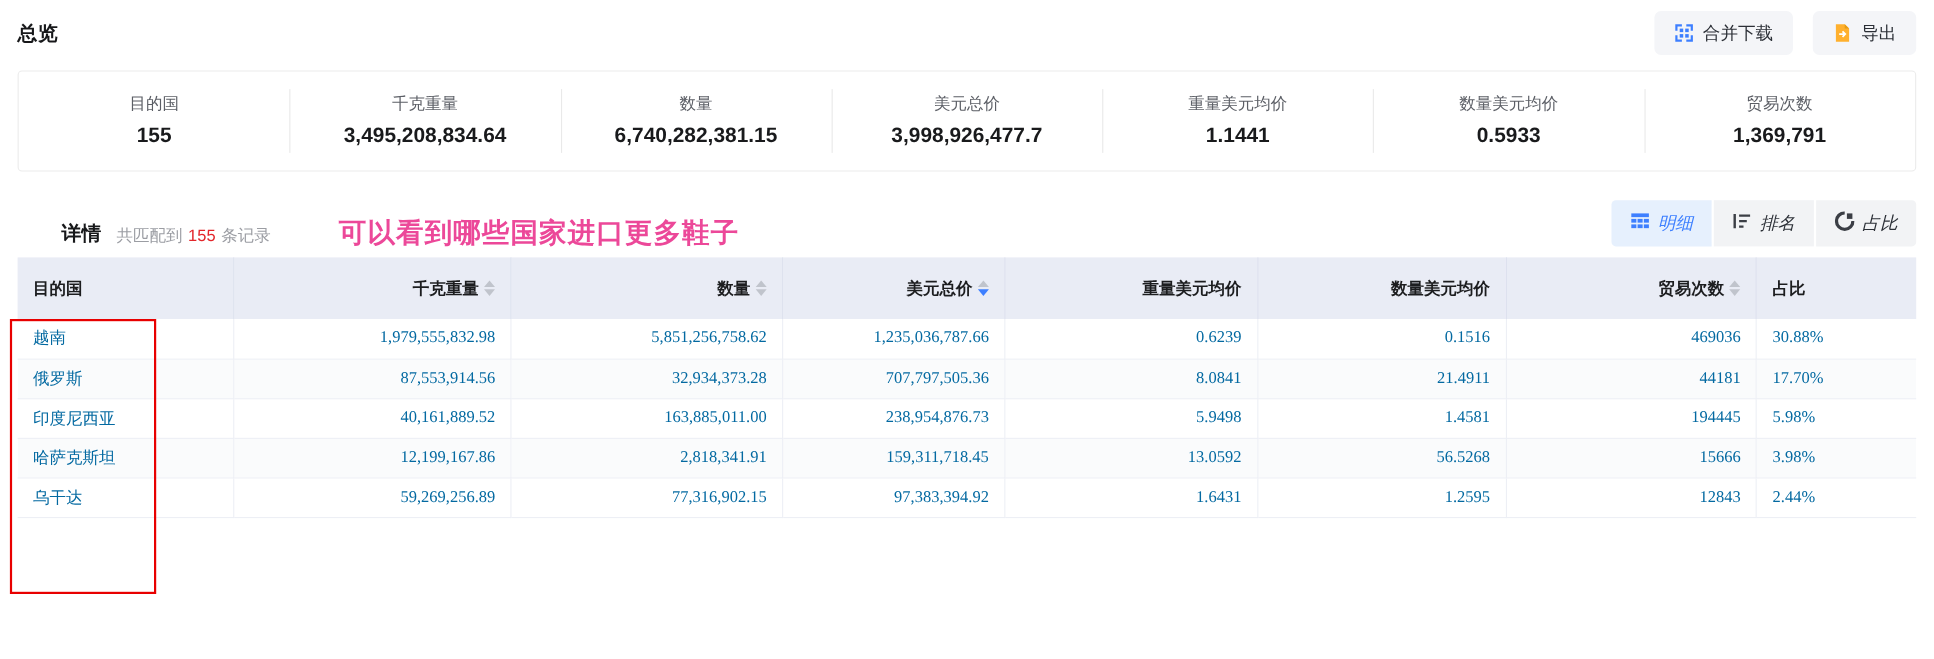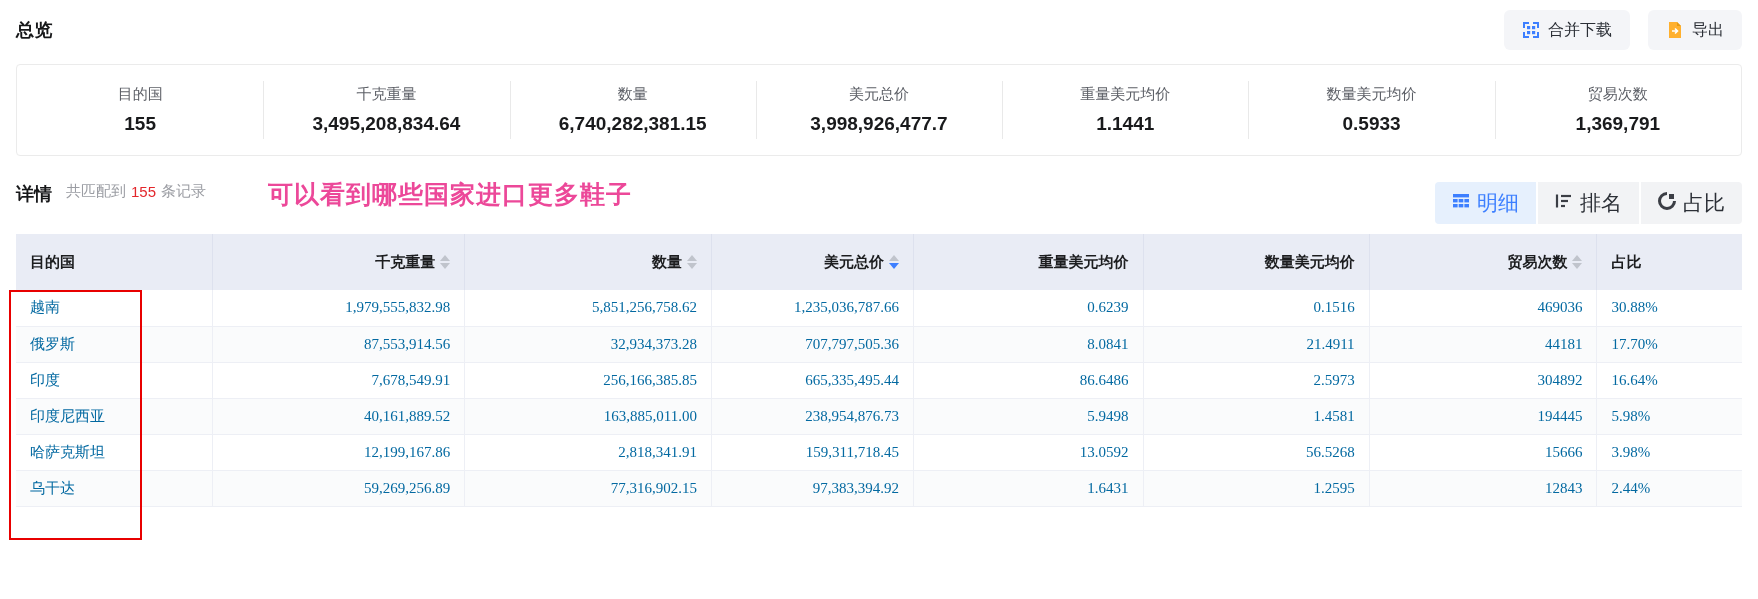--- a/index.html
+++ b/index.html
@@ -17,29 +17,29 @@
   
   .stats-card { margin:14px 16px 0 16px; border:1px solid #ebebeb; border-radius:4px; height:92px;
                 display:flex; align-items:stretch; }
   .stat { flex:1; display:flex; flex-direction:column; justify-content:center; align-items:center; gap:9px;
           position:relative; }
   .stat + .stat::before { content:""; position:absolute; left:0; top:16px; bottom:16px; width:1px; background:#e9e9e9; }
   .stat-label { font-size:15px; color:#5c5f66; }
   .stat-value { font-size:19px; font-weight:bold; color:#191a1c; }
 
   
-  .details-bar { display:flex; align-items:flex-start; padding:0 16px; margin-top:26px; height:42px; position:relative; }
+  .details-bar { display:flex; align-items:flex-end; padding:0 16px; margin-top:26px; height:42px; position:relative;margin-left:40px; }
   .details-title { font-size:18px; font-weight:bold; color:#17181a; }
   .match-text { margin-left:14px; font-size:15px; color:#9b9da3; display:flex; gap:5px; align-items:center; }
   .match-count { color:#e3262b; }
   .annotation { margin-left:62px; font-size:25px; line-height:1; font-weight:bold; color:#ec4899;
                 font-family:"DejaVu Serif","Liberation Serif",serif; letter-spacing:1px; }
   .view-toggle { margin-left:auto; display:flex; gap:2px; }
   .view-btn { display:flex; align-items:center; gap:7px; background:#f2f3f5; border:none; height:42px;
-              padding:0 17px; font-size:21px; color:#2b2f36; cursor:pointer; font-family:inherit; }
+              padding:0 17px; font-size:16px; color:#2b2f36; cursor:pointer; font-family:inherit;font-style:italic; }
   .view-btn:first-child { border-radius:4px 0 0 4px; }
   .view-btn:last-child { border-radius:0 4px 4px 0; }
   .view-btn.active { background:#e6f0fd; color:#3d7fff; }
 
   
   .table-wrap { position:relative; margin:10px 16px 0 16px; }
   table { width:100%; border-collapse:collapse; table-layout:fixed; }
   thead th { background:#e9ecf5; height:56px; font-size:15px; font-weight:bold; color:#1c1d1f;
              border-right:1px solid #dde1ee; padding:0 14px; }
   thead th:last-child { border-right:none; }
@@ -245,30 +245,20 @@
             <td class="al cjk">俄罗斯</td>
             <td class="ar">87,553,914.56</td>
             <td class="ar">32,934,373.28</td>
             <td class="ar">707,797,505.36</td>
             <td class="ar">8.0841</td>
             <td class="ar">21.4911</td>
             <td class="ar">44181</td>
             <td class="al">17.70%</td>
           </tr>
           <tr>
-            <td class="al cjk">印度</td>
-            <td class="ar">7,678,549.91</td>
-            <td class="ar">256,166,385.85</td>
-            <td class="ar">665,335,495.44</td>
-            <td class="ar">86.6486</td>
-            <td class="ar">2.5973</td>
-            <td class="ar">304892</td>
-            <td class="al">16.64%</td>
-          </tr>
-          <tr>
             <td class="al cjk">印度尼西亚</td>
             <td class="ar">40,161,889.52</td>
             <td class="ar">163,885,011.00</td>
             <td class="ar">238,954,876.73</td>
             <td class="ar">5.9498</td>
             <td class="ar">1.4581</td>
             <td class="ar">194445</td>
             <td class="al">5.98%</td>
           </tr>
           <tr>

